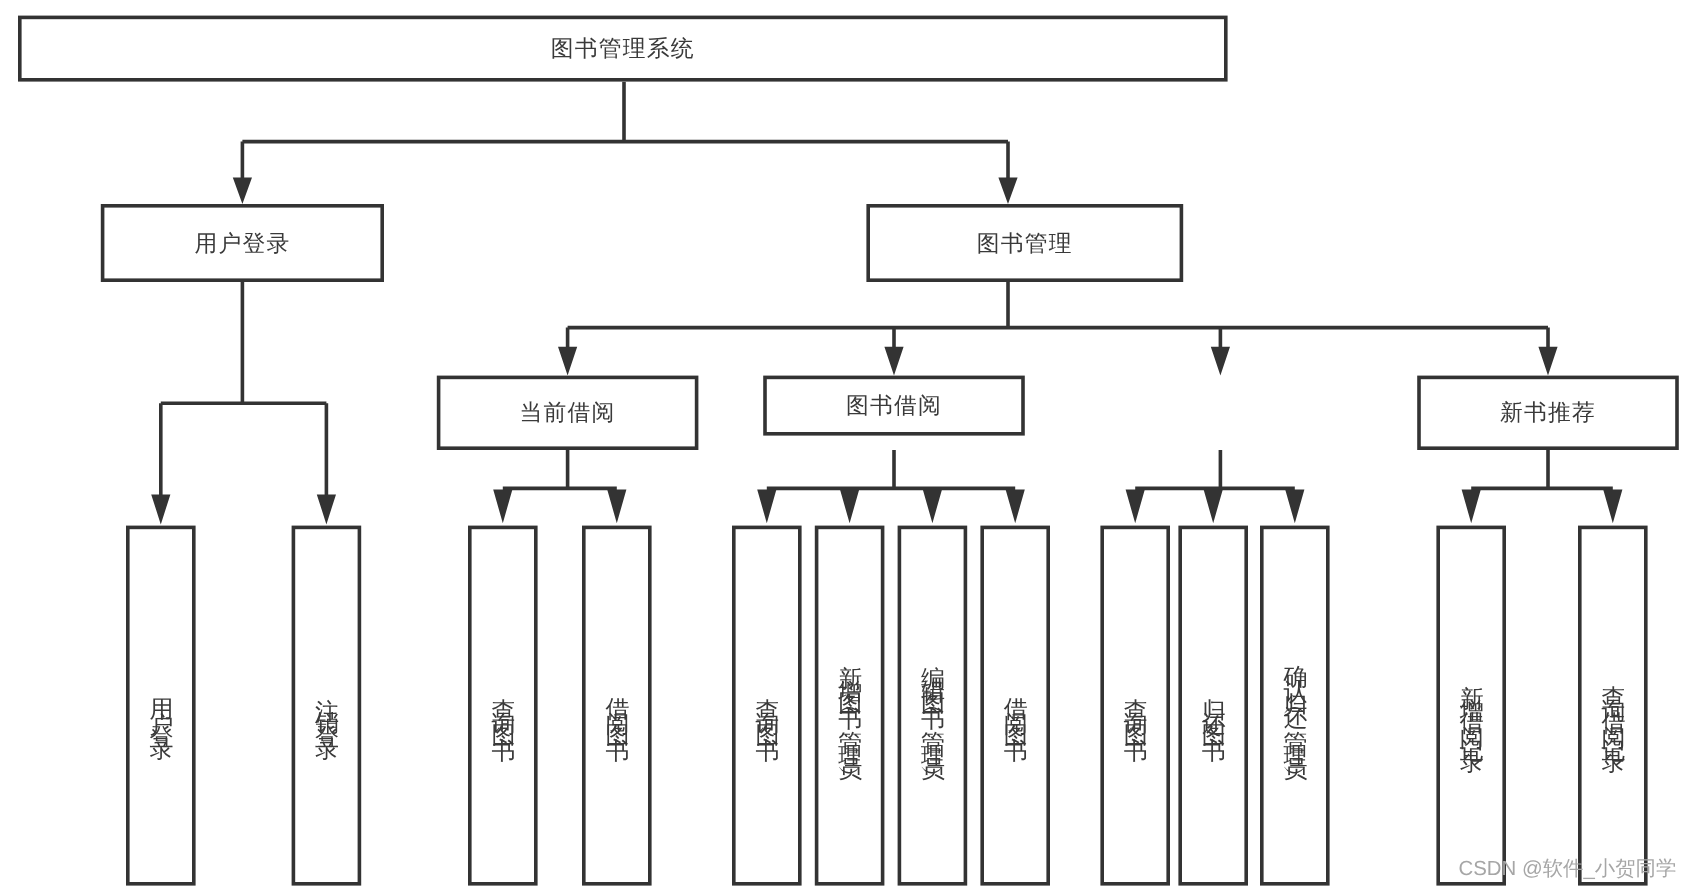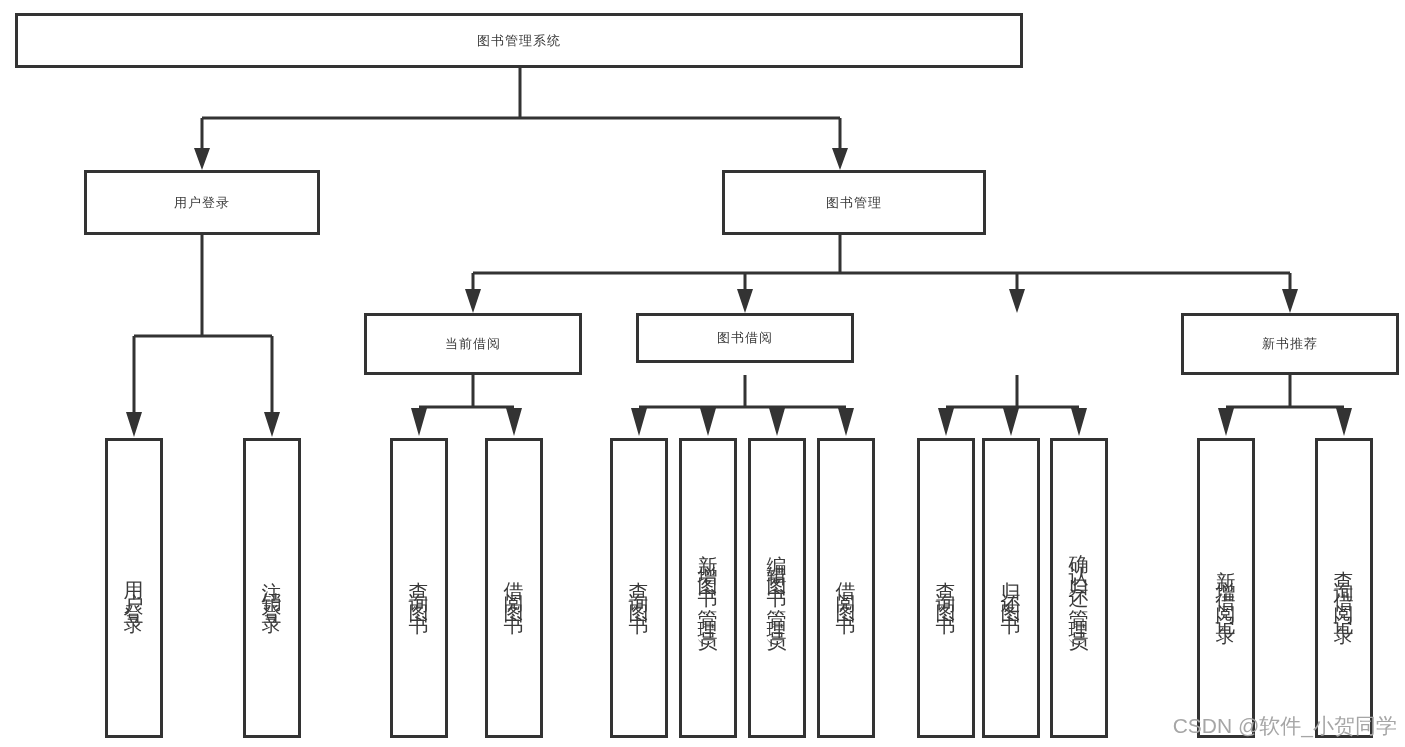--- a/index.html
+++ b/index.html
@@ -2,24 +2,24 @@
 <html><head>
 <meta charset="utf-8">
 <style>
   html,body{margin:0;padding:0;background:#ffffff;}
   body{width:1405px;height:747px;position:relative;overflow:hidden;
        font-family:"Liberation Sans",sans-serif;color:#3a3a3a;}
   .canvas{position:absolute;left:0;top:0;width:1405px;height:747px;}
   svg.connectors{position:absolute;left:0;top:0;}
   .box{position:absolute;box-sizing:border-box;border:3px solid #333333;background:#ffffff;
        display:flex;align-items:center;justify-content:center;}
-  .hbox span{font-size:13px;letter-spacing:1px;white-space:nowrap;}
+  .hbox span{font-size:19px;letter-spacing:1px;white-space:nowrap;}
   .vbox span{writing-mode:vertical-rl;text-orientation:mixed;
              font-size:20px;letter-spacing:11px;line-height:1;white-space:nowrap;}
-  .watermark{position:absolute;right:8px;top:712px;font-size:21px;color:#a6a6a6;
+  .watermark{position:absolute;right:8px;top:712px;font-size:17px;color:#a6a6a6;
              white-space:nowrap;z-index:5;}
 </style>
 </head>
 <body>
 
 <div class="canvas">
 
   <svg class="connectors" width="1405" height="747" viewBox="0 0 1405 747">
     <path d="M520 68V118 M202 118H840 M202 118V150 M840 118V150
              M202 235V336 M134 336H272 M134 336V414 M272 336V414

